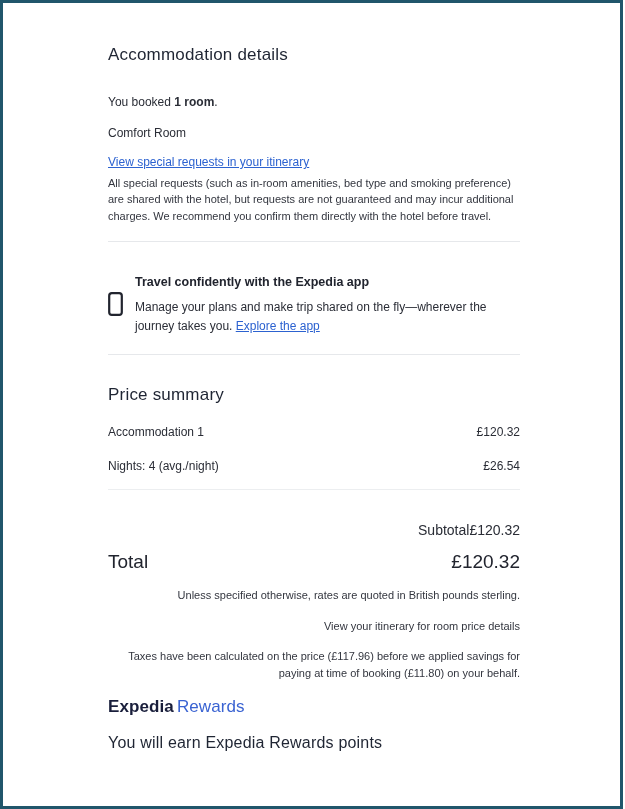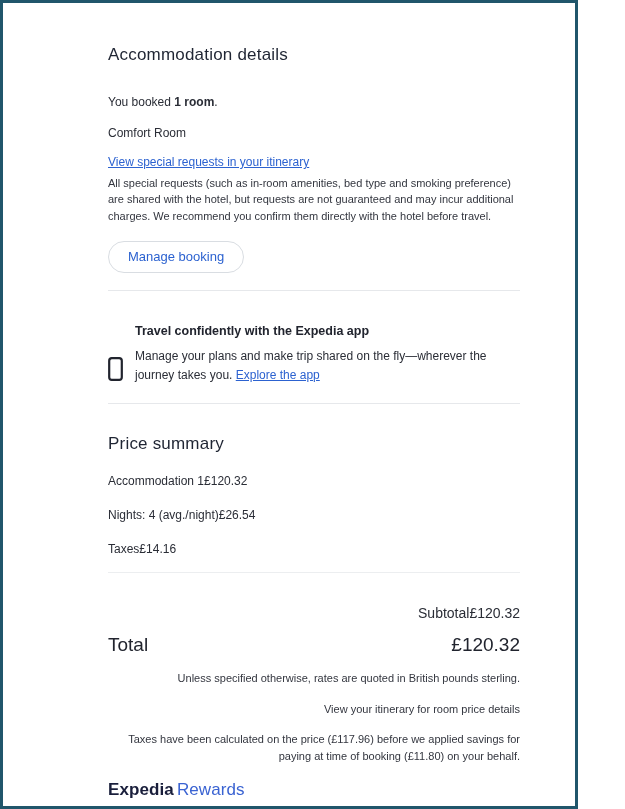--- a/index.html
+++ b/index.html
@@ -1,20 +1,20 @@
 <!DOCTYPE html>
 <html><head>
 <meta charset="utf-8">
 <style>
   * { margin: 0; padding: 0; box-sizing: border-box; }
   html, body { background: #ffffff; }
   body { font-family: "Liberation Sans", sans-serif; }
 
   .page {
-    width: 578px;
+    width: 623px;
     height: 809px;
     border: 3px solid #20566b;
     background: #ffffff;
     overflow: hidden;
   }
   .content {
     width: 412px;
     margin-left: 105px;
     padding-top: 42px;
     color: #2a2d36;
@@ -61,39 +61,40 @@
 
   .divider {
     height: 1px;
     background: #e6e8eb;
     margin-top: 17px;
   }
 
   .app-promo {
     display: flex;
     margin-top: 33px;
-    align-items: flex-end;
+    align-items: center;
   }
   .app-promo .icon-wrap { width: 27px; padding-top: 1px; flex: 0 0 27px; }
   .app-title { font-size: 12.5px; font-weight: 700; color: #21242e; }
   .app-body { margin-top: 9px; font-size: 12px; line-height: 1.6; color: #2a2d36; }
 
   .divider.after-app { margin-top: 18px; }
 
   .h2 {
     margin-top: 30px;
     font-size: 17px;
     color: #1f2533;
     font-weight: 400;
     letter-spacing: 0.2px;
   }
 
   .price-rows { margin-top: 6px; }
   .price-row {
     display: flex;
+    justify-content: space-between;
     margin-top: 20px;
     font-size: 12px;
     color: #2a2d36;
   }
   .divider.after-rows { margin-top: 16px; background: #eceef0; }
 
   .subtotal-row {
     display: flex;
     justify-content: flex-end;
     margin-top: 32px;
@@ -134,21 +135,20 @@
     <div class="booked-line">
       <span>You booked </span><b>1 room</b><span>.</span>
     </div>
 
     <div class="room-name">Comfort Room</div>
 
     <a class="link special-link">View special requests in your itinerary</a>
 
     <div class="note-para">All special requests (such as in-room amenities, bed type and smoking preference) are shared with the hotel, but requests are not guaranteed and may incur additional charges. We recommend you confirm them directly with the hotel before travel.</div>
 
-    <button class="manage-btn">Manage booking</button>
 
     <div class="divider"></div>
 
     <div class="app-promo">
       <div class="icon-wrap">
         <svg width="15" height="24" viewBox="0 0 15 24" fill="none">
           <rect x="1.2" y="1.2" width="12.6" height="21.6" rx="2.6" stroke="#21242e" stroke-width="2.2"></rect>
         </svg>
       </div>
       <div>
@@ -165,24 +165,20 @@
 
     <div class="price-rows">
       <div class="price-row">
         <span>Accommodation 1</span>
         <span>£120.32</span>
       </div>
       <div class="price-row">
         <span>Nights: 4 (avg./night)</span>
         <span>£26.54</span>
       </div>
-      <div class="price-row">
-        <span>Taxes</span>
-        <span>£14.16</span>
-      </div>
     </div>
 
     <div class="divider after-rows"></div>
 
     <div class="subtotal-row">
       <span>Subtotal</span>
       <span>£120.32</span>
     </div>
 
     <div class="total-row">

